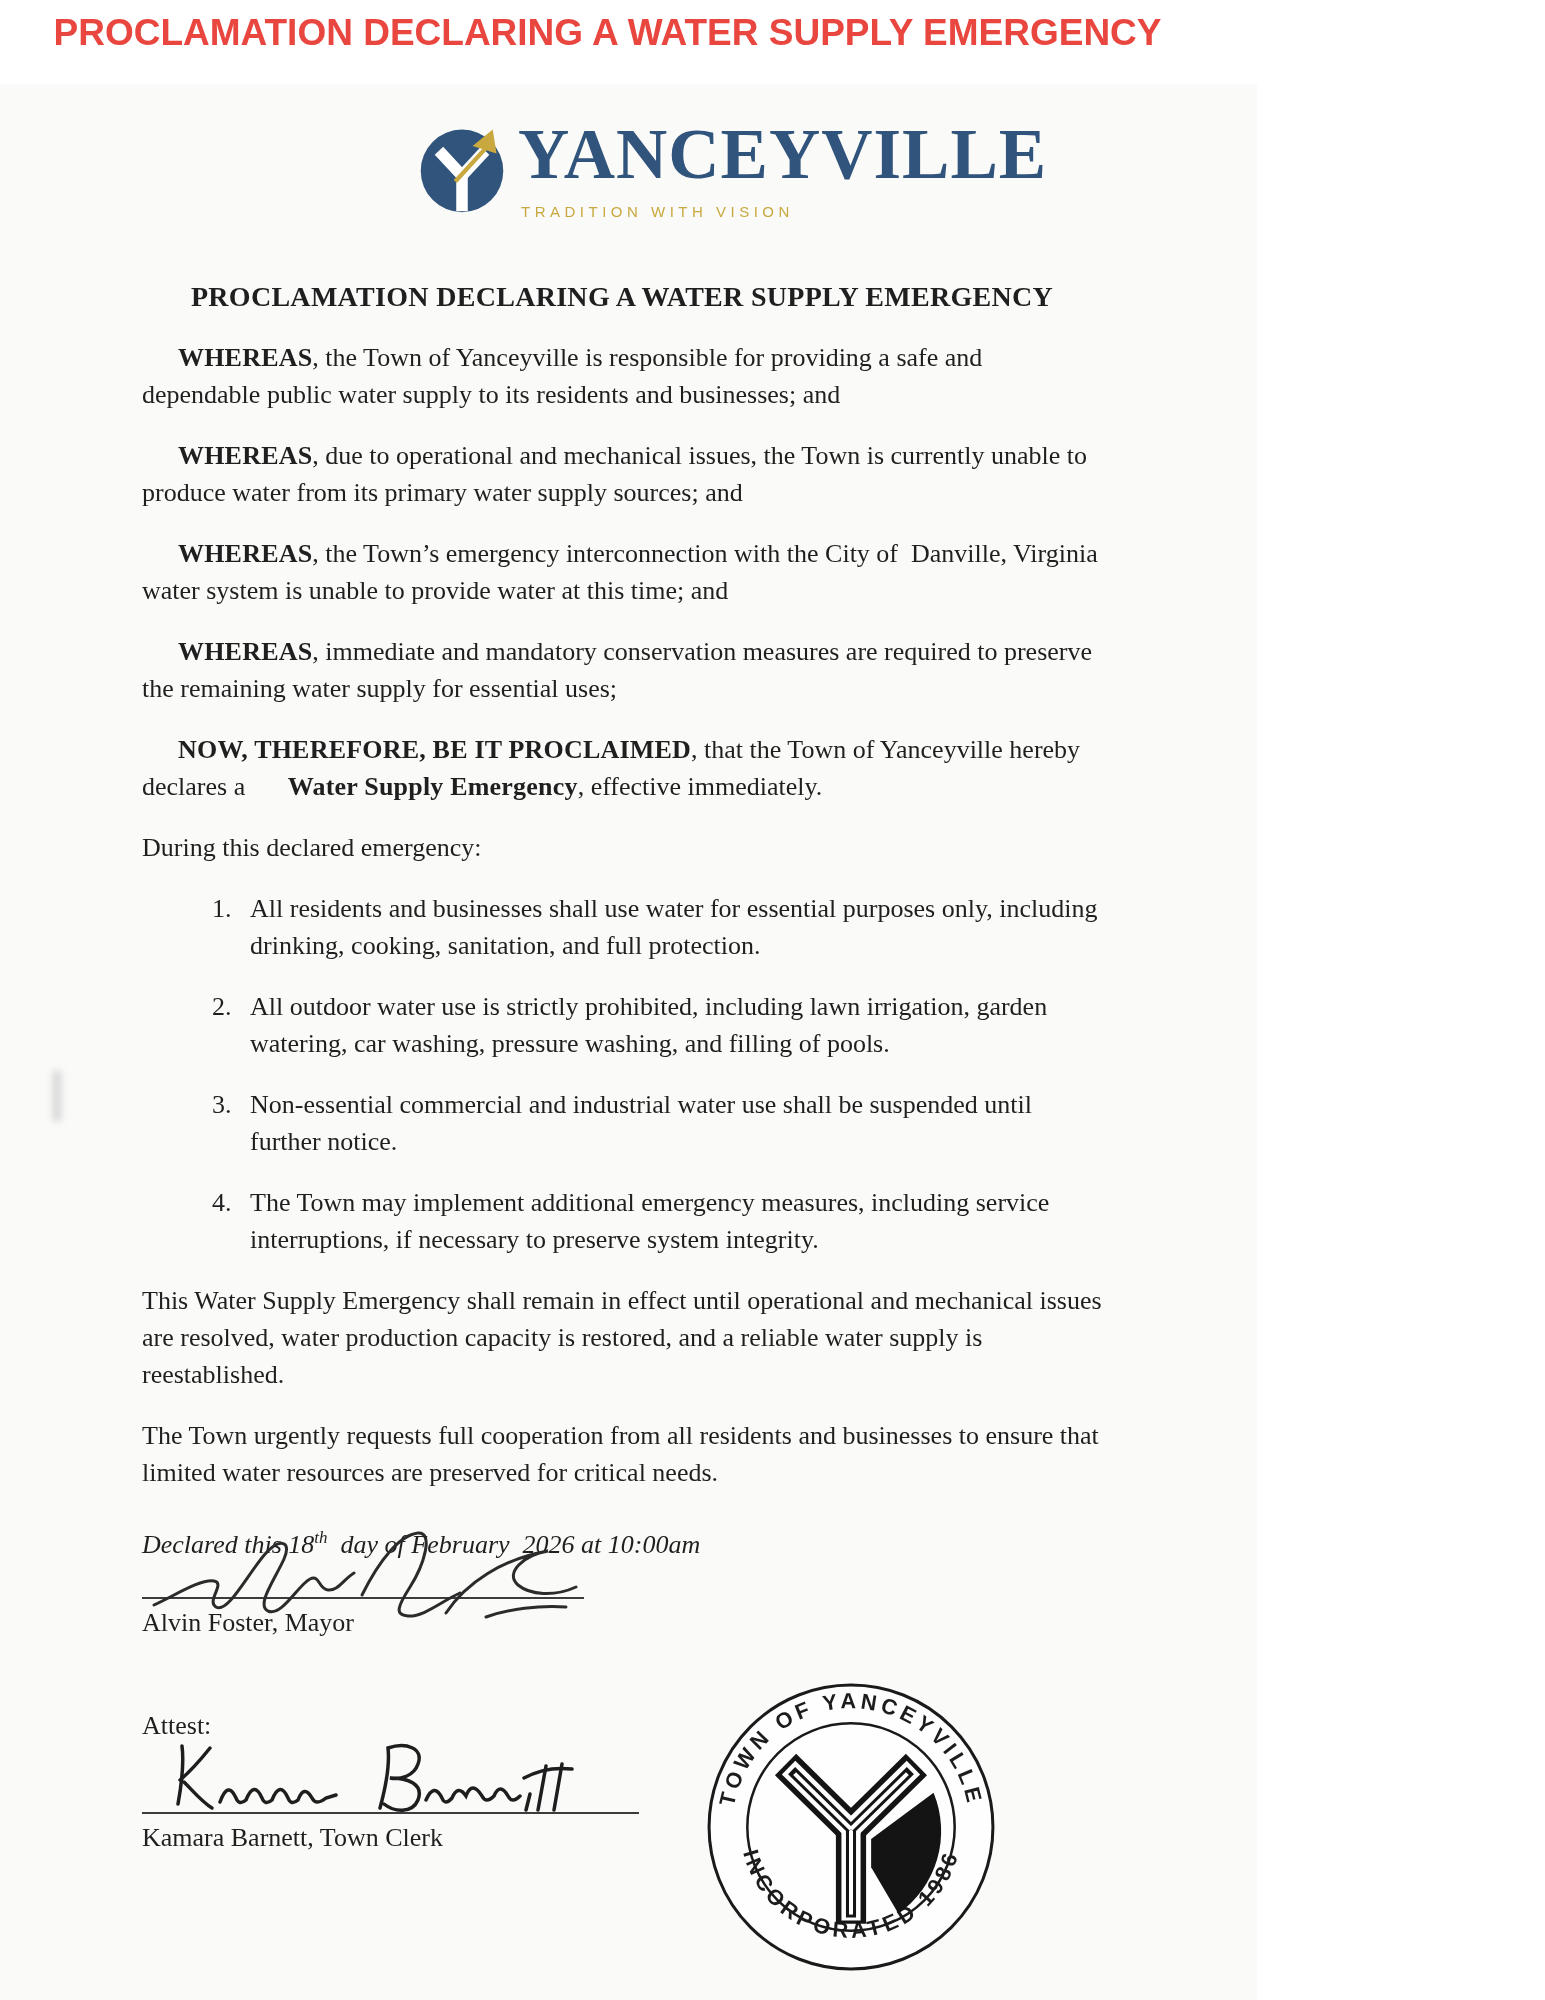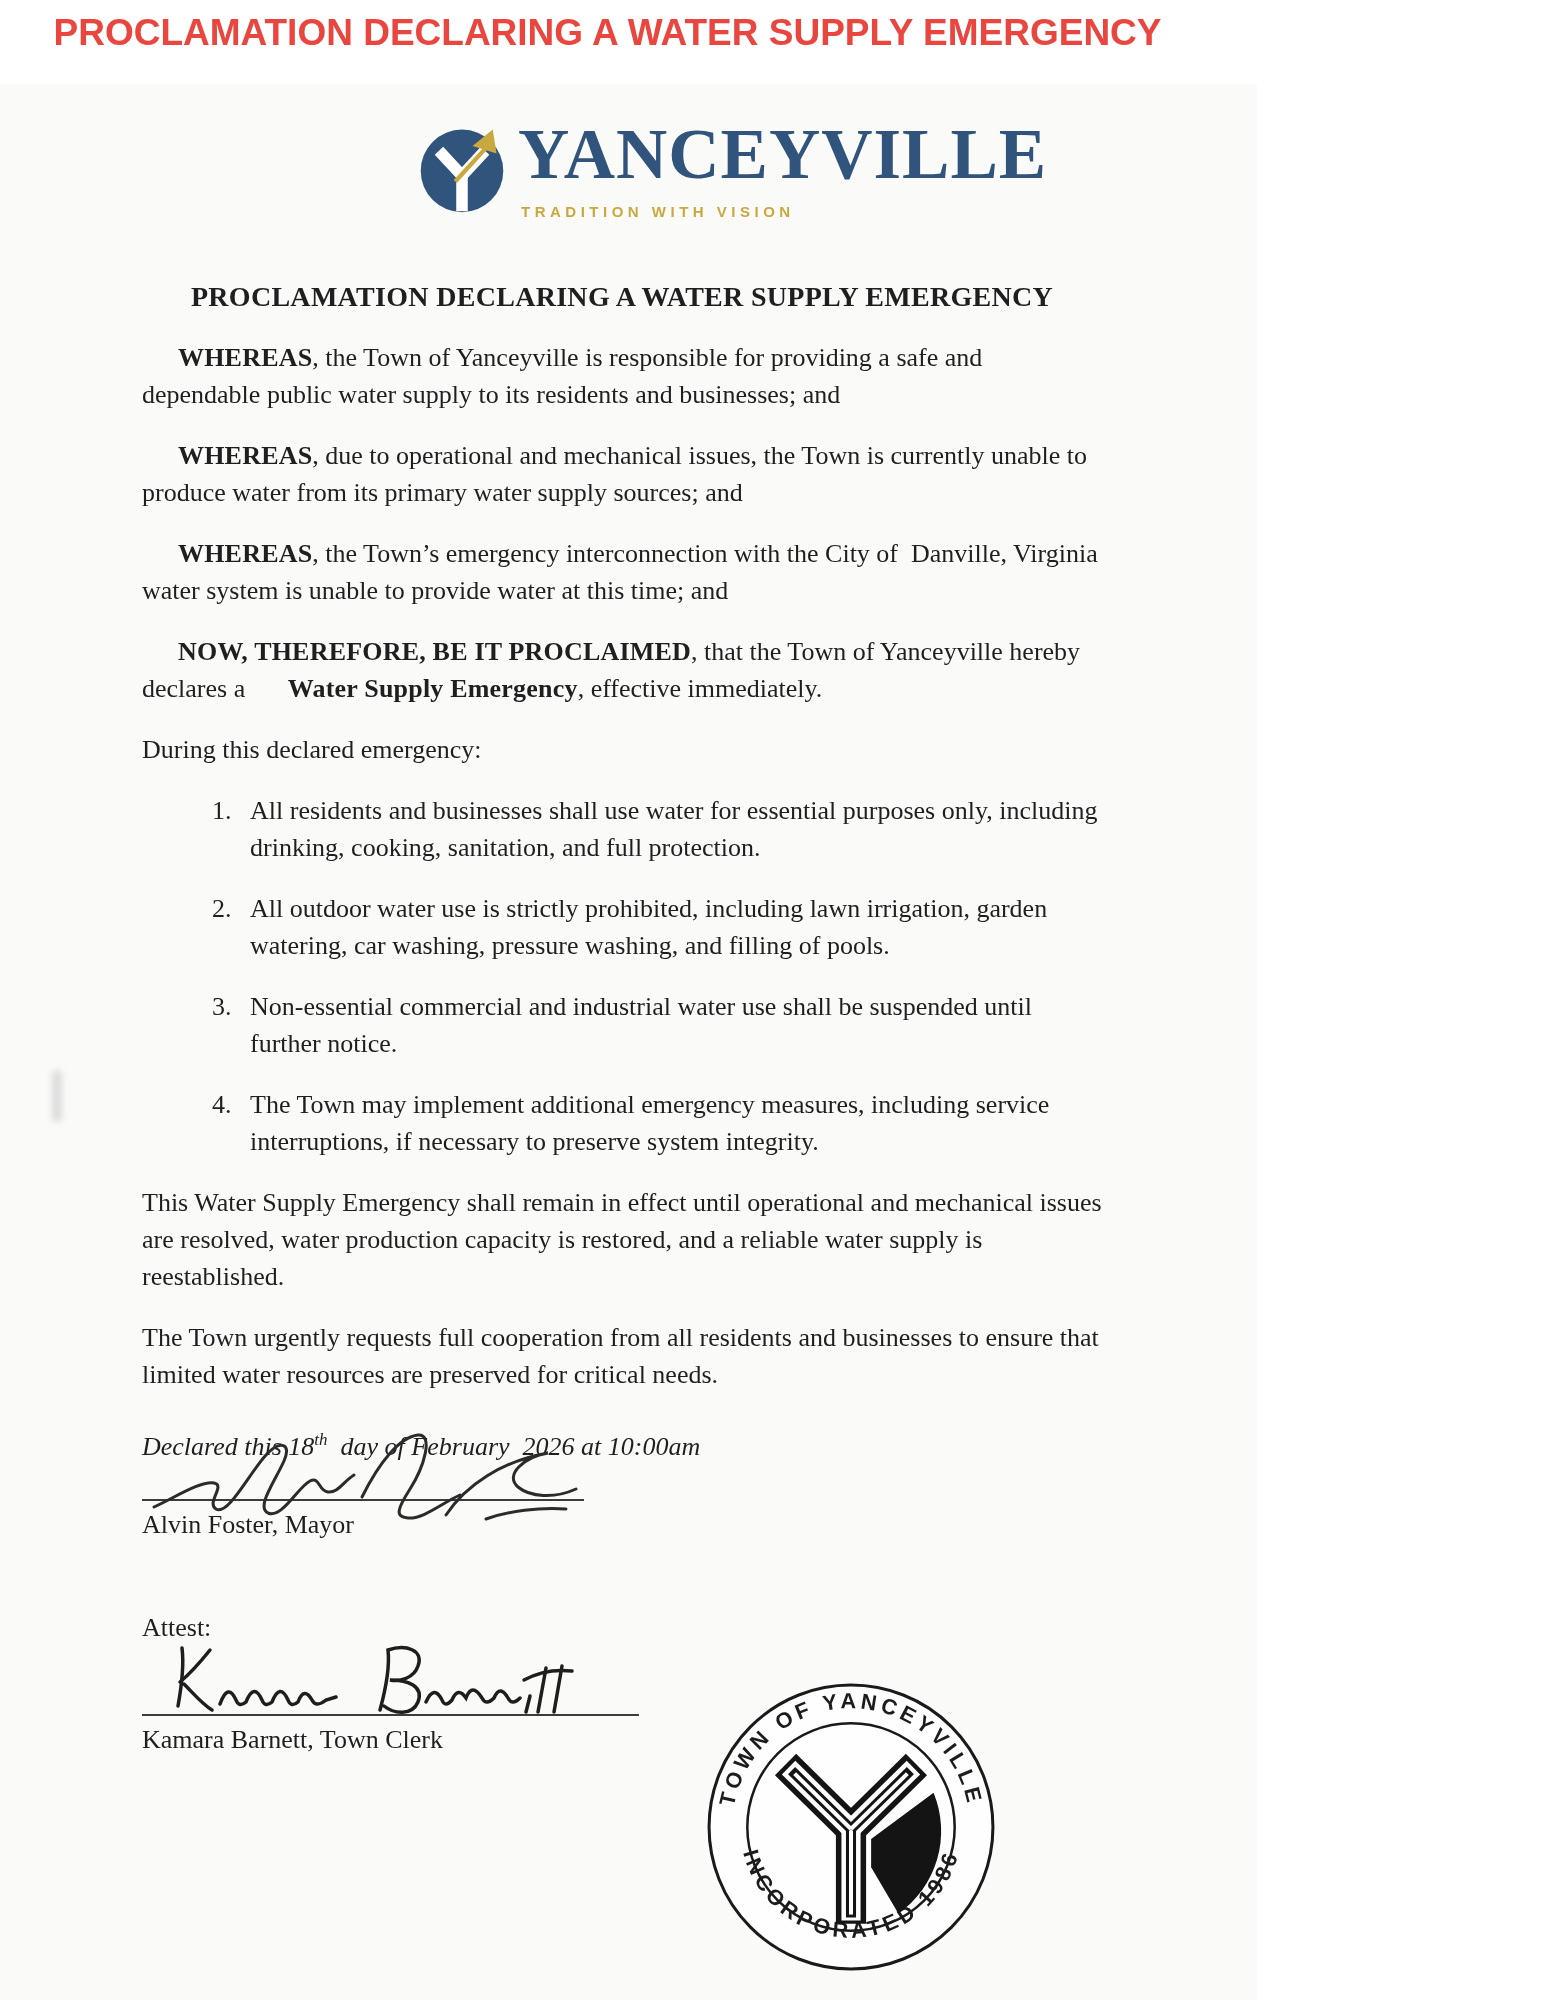--- a/index.html
+++ b/index.html
@@ -28,21 +28,21 @@
   .logo-row { display:flex; align-items:flex-start; margin-top:32px; margin-left:272px; height:118px; }
   .logo-mark { width:96px; height:96px; flex:0 0 96px; margin-top:4px; }
   .logo-text { margin-left:8px; }
   .wordmark {
     font-family:"Liberation Serif", serif; font-weight:bold;
     font-size:71px; line-height:76px; letter-spacing:1px;
     color:var(--navy,#31547c); white-space:nowrap;
   }
   .tagline {
     font-family:"Liberation Sans", sans-serif;
-    font-size:15px; letter-spacing:4.5px; font-weight:bold;
+    font-size:15px; letter-spacing:4.5px; font-weight:normal;
     color:var(--gold,#c9a93f); margin-top:1px; margin-left:3px;
   }
   .navy-fill { fill:var(--navy,#31547c); }
   .gold-stroke { stroke:var(--gold,#c9a93f); }
   .gold-fill { fill:var(--gold,#c9a93f); }
 
   
   .doc-title {
     margin-top:44px; text-align:center;
     font-weight:bold; font-size:28px; letter-spacing:0.3px;
@@ -99,20 +99,21 @@
         <div class="tagline">TRADITION WITH VISION</div>
       </div>
     </div>
 
     <h2 class="doc-title">PROCLAMATION DECLARING A WATER SUPPLY EMERGENCY</h2>
 
     <div id="clauses">
         <p class="body-par"><b>WHEREAS</b><span>, the Town of Yanceyville is responsible for providing a safe and dependable public water supply to its residents and businesses; and</span></p>
         <p class="body-par"><b>WHEREAS</b><span>, due to operational and mechanical issues, the Town is currently unable to produce water from its primary water supply sources; and</span></p>
         <p class="body-par"><b>WHEREAS</b><span>, the Town’s emergency interconnection with the City of  Danville, Virginia  water system is unable to provide water at this time; and</span></p>
+        <p class="body-par"><b>WHEREAS</b><span>, immediate and mandatory conservation measures are required to preserve the remaining water supply for essential uses;</span></p>
       </div>
 
     <p class="body-par"><b>NOW, THEREFORE, BE IT PROCLAIMED</b><span>, that the Town of Yanceyville hereby declares a </span><b>Water Supply Emergency</b><span>, effective immediately.</span></p>
 
     <p class="body-par">During this declared emergency:</p>
 
     <ol class="measures" id="measures">
         <li>All residents and businesses shall use water for essential purposes only, including drinking, cooking, sanitation, and full protection.</li>
         <li>All outdoor water use is strictly prohibited, including lawn irrigation, garden watering, car washing, pressure washing, and filling of pools.</li>
         <li>Non-essential commercial and industrial water use shall be suspended until further notice.</li>

